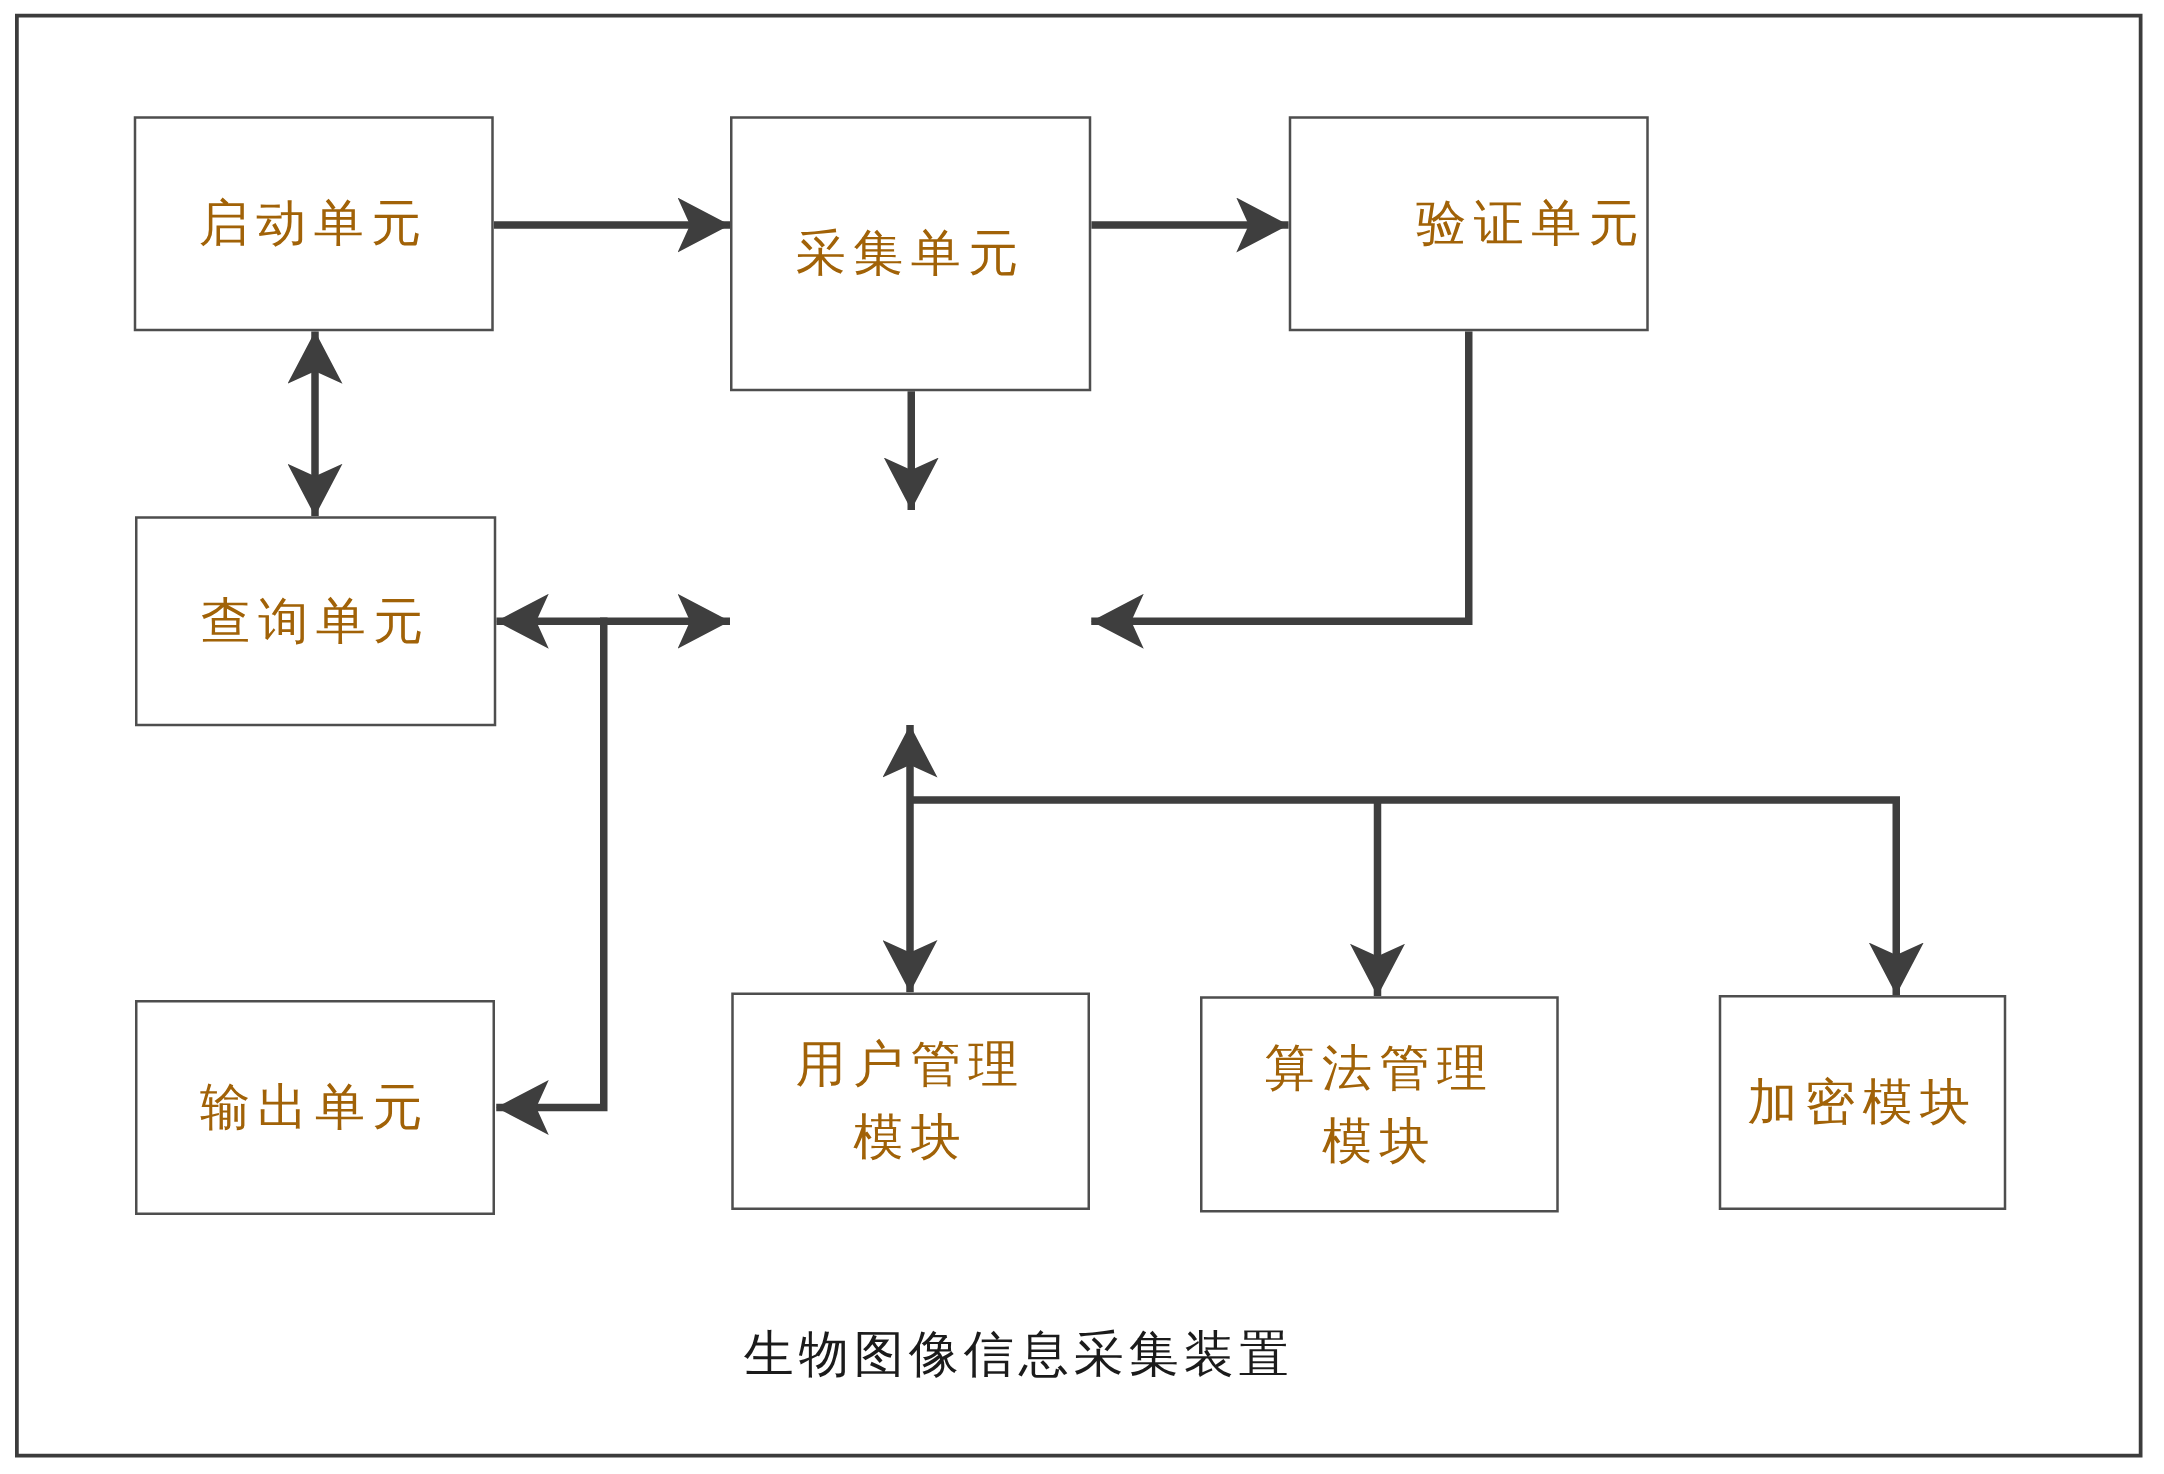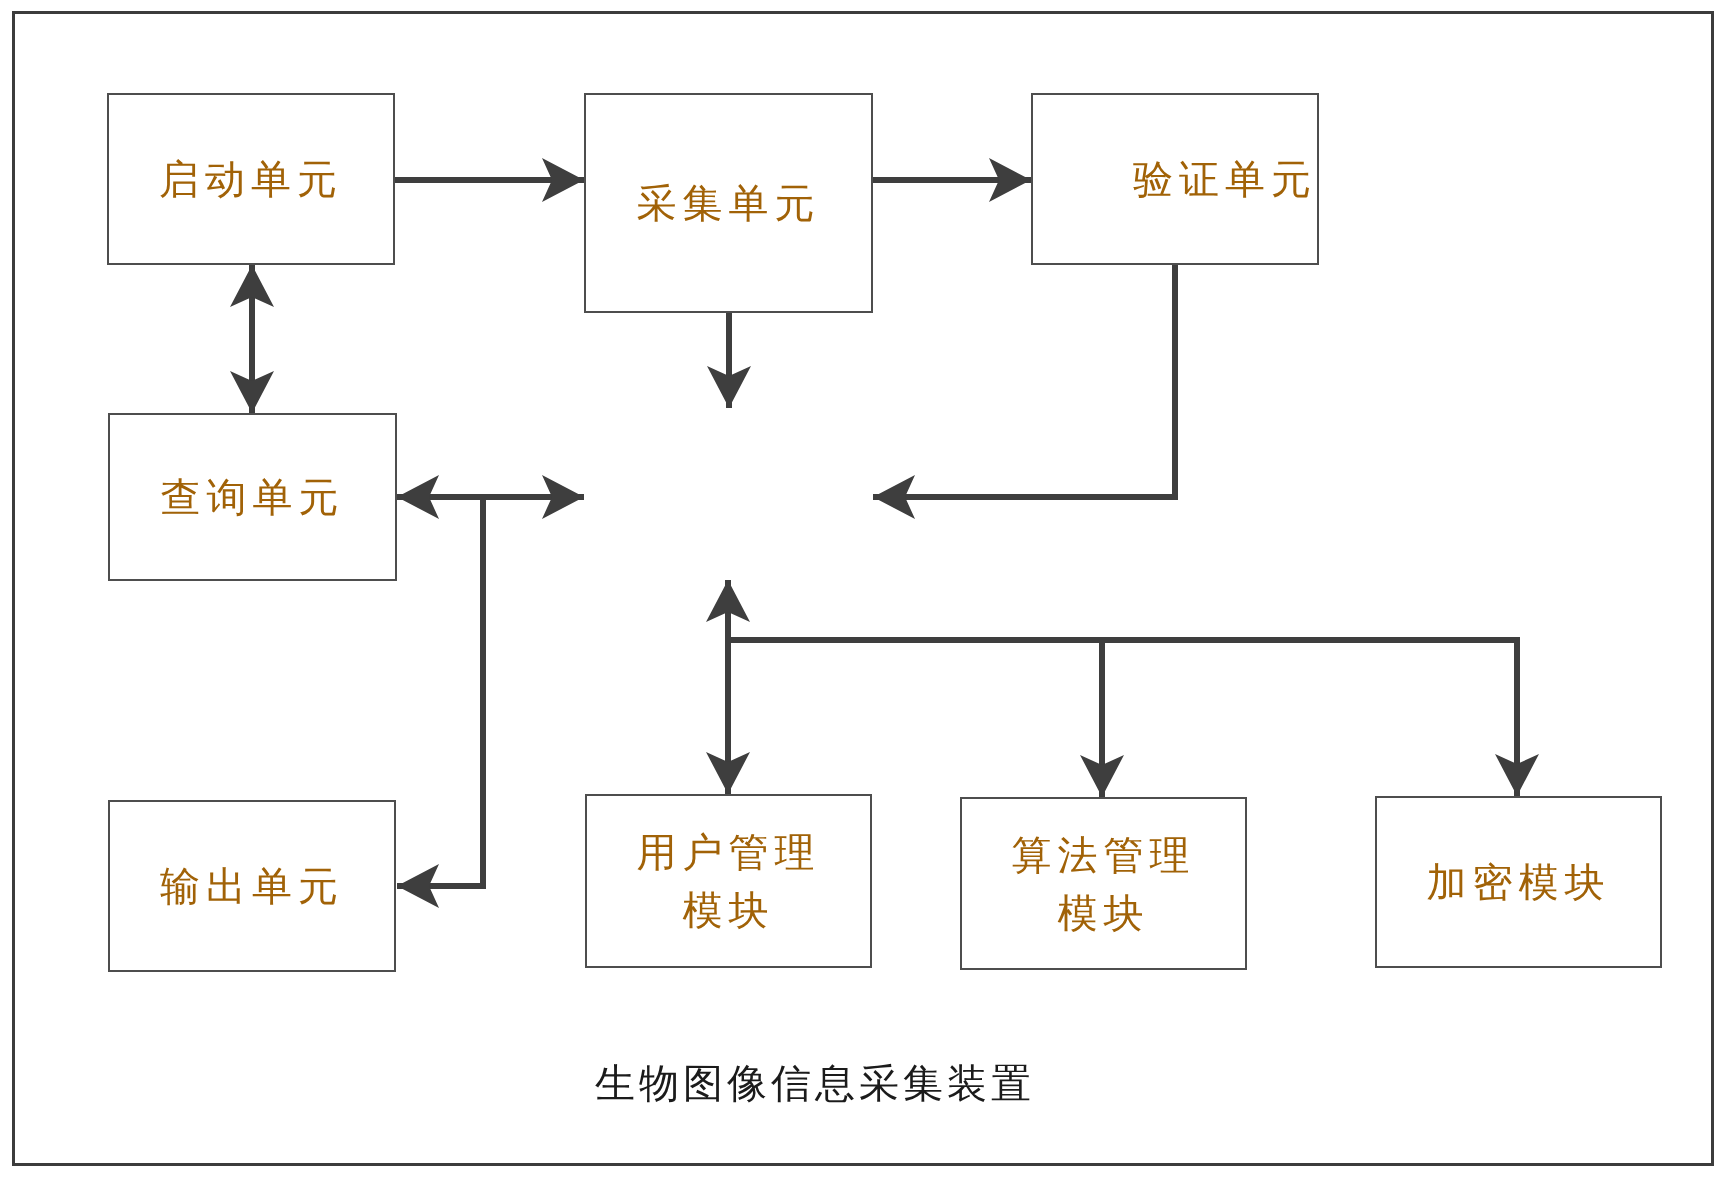--- a/index.html
+++ b/index.html
@@ -93,19 +93,19 @@
   <div class="node" style="left:585px;top:794px;width:287px;height:174px;">
     <span class="node-label">用户管理
 模块</span>
   </div>
 
   <div class="node" style="left:960px;top:797px;width:287px;height:173px;">
     <span class="node-label">算法管理
 模块</span>
   </div>
 
-  <div class="node" style="left:1375px;top:796px;width:287px;height:172px;">
+  <div class="node" style="left:1375px;top:796px;width:230px;height:172px;">
     <span class="node-label">加密模块</span>
   </div>
 
   <div class="caption">生物图像信息采集装置</div>
 
 </div>
 
 </body></html>

